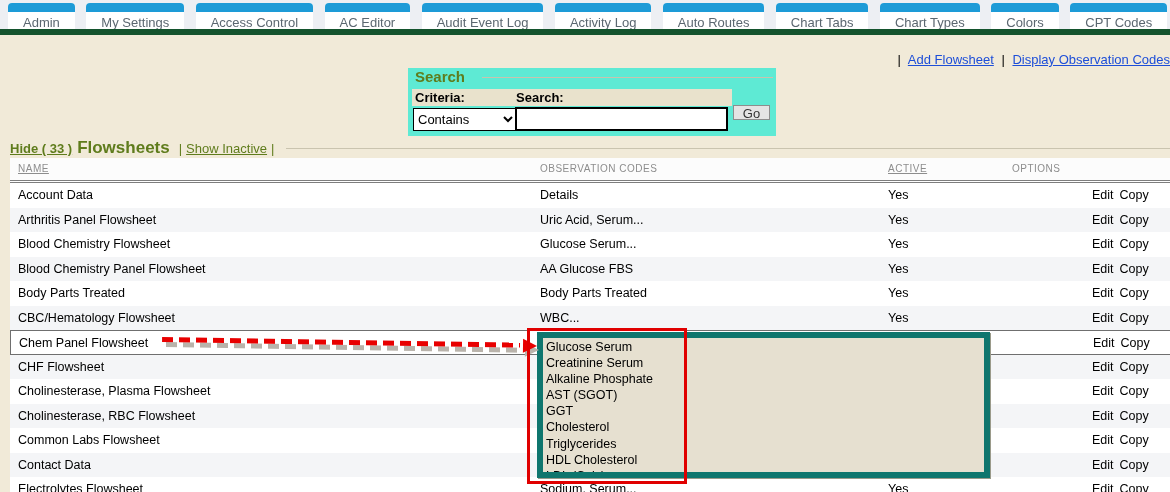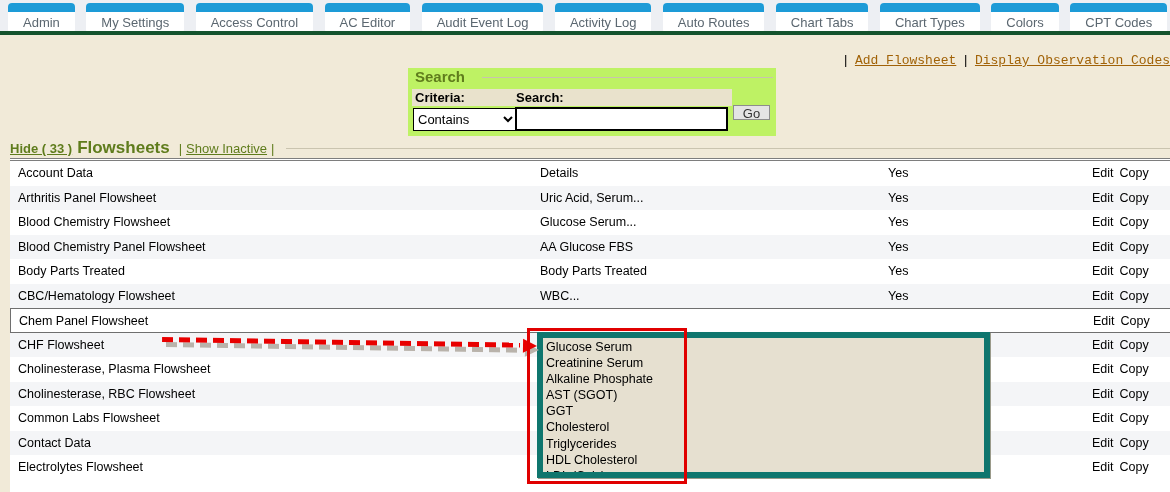--- a/index.html
+++ b/index.html
@@ -2,37 +2,37 @@
 <html><head>
 <meta charset="utf-8">
 <style>
   * { margin:0; padding:0; box-sizing:border-box; }
   body { font-family:"Liberation Sans", sans-serif; background:#fff; }
   .screen { position:relative; width:1170px; height:492px; overflow:hidden;
             background:#f1ead8; font-family:"Liberation Sans", sans-serif; }
 
   
   .tabbar { position:absolute; top:0; left:0; width:100%; height:35px;
-            background:#edeff3; border-bottom:4px solid #14532d;
+            background:#edeff3; border-bottom:6px solid #14532d;
             padding-left:8px; white-space:nowrap; overflow:hidden; }
   .tab { display:inline-block; position:relative; vertical-align:top;
          margin:3px 7px 0 0; height:30px; background:#fff; border-radius:4px;
          padding:12px 15px 0; font-size:13px; color:#5b6770; cursor:pointer; }
   .tab::before { content:""; position:absolute; top:0; left:0; right:0; height:9px;
                  background:#1d9bd7; border-radius:4px 4px 0 0; }
 
   
   .top-links { position:absolute; top:52px; right:0; font-size:13px; color:#000;
                white-space:nowrap; }
-  .top-links .lnk { color:#a16207; text-decoration:underline; cursor:pointer;font-family:Liberation Mono, monospace; }
+  .top-links .lnk { color:#1d4ed8; text-decoration:underline; cursor:pointer; }
   .top-links .sep { margin:0 4px; }
 
   
   .search-panel { position:absolute; left:408px; top:68px; width:368px; height:68px;
-                  background:#bef264; }
+                  background:#5eead4; }
   .sp-legend { position:absolute; left:7px; top:0; color:#5f7c1c; font-weight:bold;
                font-size:15px; }
   .sp-legend-line { position:absolute; left:74px; right:3px; top:9px; height:1px;
                     background:#c9c3ae; }
   .sp-strip { position:absolute; left:4px; top:21px; width:320px; height:17px;
               background:#e9e2cc; }
   .sp-lab { position:absolute; top:1px; font-weight:bold; font-size:13px; color:#000; }
   .sp-lab.criteria { left:3px; }
   .sp-lab.search { left:104px; }
   .sp-select { position:absolute; left:5px; top:40px; width:104px; height:23px;
@@ -139,20 +139,26 @@
   <div class="fs-bar">
     <span class="fs-hide">Hide ( 33 )</span>
     <span class="fs-title">Flowsheets</span>
     <span class="fs-sep">|</span>
     <span class="fs-show">Show Inactive</span>
     <span class="fs-sep">|</span>
     <span class="fs-line"></span>
   </div>
 
   <div class="table">
+    <div class="thead">
+      <span class="th c1 sortable">NAME</span>
+      <span class="th c2">OBSERVATION CODES</span>
+      <span class="th c3 sortable">ACTIVE</span>
+      <span class="th c4">OPTIONS</span>
+    </div>
     <div class="dbl"></div>
     <div id="rows">
         <div class="trow">
           <span class="td c1">Account Data</span>
           <span class="td c2">Details</span>
           <span class="td c3">Yes</span>
           <span class="td c4"><span class="opt-link">Edit</span><span class="opt-link">Copy</span></span>
         </div>
         <div class="trow alt">
           <span class="td c1">Arthritis Panel Flowsheet</span>

